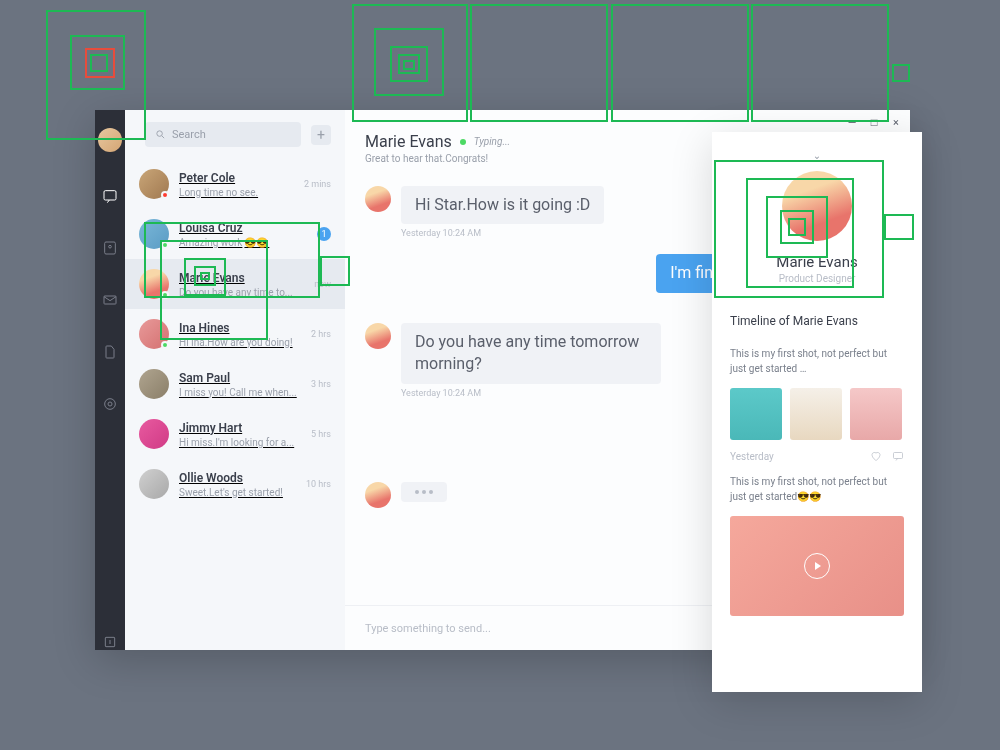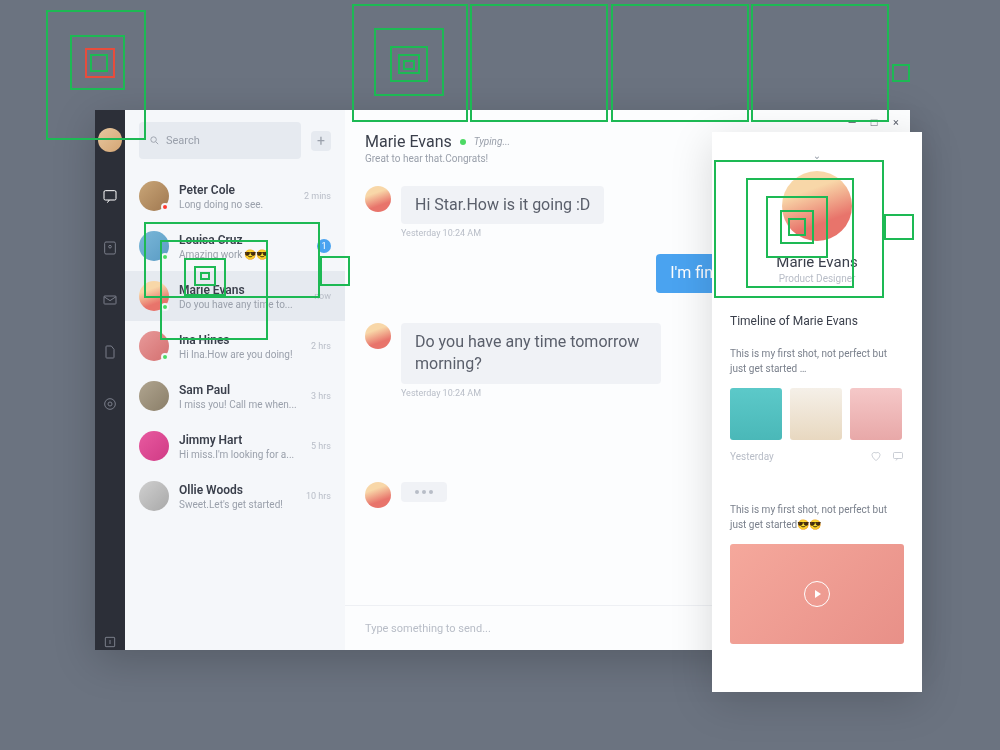--- a/index.html
+++ b/index.html
@@ -13,30 +13,30 @@
 
 .sidebar { width: 30px; background: #2c2f38; display: flex; flex-direction: column; align-items: center; padding-top: 18px; gap: 36px; }
 .sidebar .avatar-sm { width: 24px; height: 24px; border-radius: 50%; background: linear-gradient(135deg,#e8c8a0,#d4a574); position: relative; }
 .sidebar .nav-icon { width: 16px; height: 16px; display: flex; align-items: center; justify-content: center; cursor: pointer; }
 .sidebar .nav-icon svg { width: 16px; height: 16px; stroke: #7a7e8a; fill: none; stroke-width: 1.5; }
 .sidebar .nav-icon.active svg { stroke: #fff; }
 .sidebar .spacer { flex: 1; }
 
 .conv-panel { width: 220px; background: #f5f7fa; display: flex; flex-direction: column; }
 .conv-header { display: flex; align-items: center; padding: 12px 14px; gap: 10px; }
-.search-box { flex: 1; background: #e6eaf0; border-radius: 4px; padding: 12px 10px; display: flex; align-items: center; gap: 6px; font-size: 11px; color: #9aa0ab; }
+.search-box { flex: 1; background: #e6eaf0; border-radius: 4px; padding: 6px 10px; display: flex; align-items: center; gap: 6px; font-size: 11px; color: #9aa0ab; margin-left: 6px; }
 .search-box svg { width: 11px; height: 11px; stroke: #9aa0ab; fill: none; stroke-width: 2; }
 .add-btn { width: 20px; height: 20px; border-radius: 4px; background: #e6eaf0; display: flex; align-items: center; justify-content: center; color: #9aa0ab; font-size: 14px; cursor: pointer; }
 
 .conv-list { flex: 1; overflow-y: auto; }
 .conv-item { display: flex; align-items: center; padding: 10px 14px; gap: 10px; cursor: pointer; position: relative; }
 .conv-item.active { background: #e6eaf0; }
 .conv-item .avatar { width: 30px; height: 30px; border-radius: 50%; flex-shrink: 0; position: relative; }
 .conv-item .avatar .status-dot { position: absolute; bottom: 0; right: 0; width: 8px; height: 8px; border-radius: 50%; border: 2px solid #f5f7fa; }
-.conv-item .info { flex: 1; min-width: 0; }
+.conv-item .info { flex: 1; min-width: 0; text-decoration: underline; }
 .conv-item .name { font-size: 12px; font-weight: 600; color: #3a3f4b; margin-bottom: 2px; }
 .conv-item .preview { font-size: 10px; color: #9aa0ab; white-space: nowrap; overflow: hidden; text-overflow: ellipsis; display: flex; align-items: center; gap: 2px; }
 .conv-item .meta { font-size: 9px; color: #b8bdc7; flex-shrink: 0; }
 .conv-item .badge { width: 14px; height: 14px; border-radius: 50%; background: #4aa3f0; color: #fff; font-size: 9px; display: flex; align-items: center; justify-content: center; }
 .emoji { font-size: 10px; }
 
 .chat-panel { flex: 1; display: flex; flex-direction: column; background: #fcfdfe; }
 .window-controls { position: absolute; top: 6px; right: 8px; display: flex; gap: 10px; font-size: 11px; color: #5a5f6b; }
 .window-controls span { cursor: pointer; width: 12px; text-align: center; }
 .chat-header { padding: 22px 20px 12px; display: flex; align-items: flex-start; }
@@ -69,21 +69,21 @@
 
 .profile-panel { position: absolute; left: 712px; top: 132px; width: 210px; height: 560px; background: #fff; box-shadow: 0 10px 40px rgba(0,0,0,0.15); padding: 18px; overflow: hidden; }
 .profile-expand { text-align: center; margin-bottom: 10px; cursor: pointer; color: #9aa0ab; font-size: 10px; }
 .profile-avatar { width: 70px; height: 70px; border-radius: 50%; margin: 0 auto 12px; background: linear-gradient(160deg,#f8d7a8 30%,#e8746b 70%); position: relative; overflow: hidden; }
 .profile-name { text-align: center; font-size: 15px; color: #3a3f4b; margin-bottom: 2px; }
 .profile-role { text-align: center; font-size: 10px; color: #b8bdc7; margin-bottom: 30px; }
 .timeline-title { font-size: 12px; color: #3a3f4b; margin-bottom: 18px; }
 .timeline-text { font-size: 10px; color: #7a808c; line-height: 1.5; margin-bottom: 12px; }
 .thumbs { display: flex; gap: 8px; margin-bottom: 10px; }
 .thumb { width: 52px; height: 52px; border-radius: 3px; }
-.timeline-meta { display: flex; justify-content: space-between; align-items: center; font-size: 10px; color: #b8bdc7; margin-bottom: 40px; }
+.timeline-meta { display: flex; justify-content: space-between; align-items: center; font-size: 10px; color: #b8bdc7; margin-bottom: 12px; }
 .timeline-meta svg { width: 12px; height: 12px; stroke: #b8bdc7; fill: none; stroke-width: 1.5; }
 .big-thumb { width: 100%; height: 100px; border-radius: 3px; background: linear-gradient(135deg,#f5a89c,#e89088); position: relative; display: flex; align-items: center; justify-content: center; }
 .play-circle { width: 26px; height: 26px; border: 1.5px solid #fff; border-radius: 50%; display: flex; align-items: center; justify-content: center; }
 .play-circle::after { content: ''; border-left: 6px solid #fff; border-top: 4px solid transparent; border-bottom: 4px solid transparent; margin-left: 2px; }
 
 
 .av-peter { background: linear-gradient(135deg,#c9a678,#a07850); }
 .av-louisa { background: linear-gradient(135deg,#7bb8d9,#5a9bc4); }
 .av-marie { background: linear-gradient(160deg,#f8d7a8 30%,#e8746b 70%); }
 .av-ina { background: linear-gradient(135deg,#e89a9a,#d47070); }
@@ -185,21 +185,21 @@
       <div class="add-btn">+</div>
     </div>
     <div class="conv-list">
 
       <div class="conv-item">
         <div class="avatar av-peter">
             <div class="status-dot status-busy"></div>
           </div>
         <div class="info">
             <div class="name">Peter Cole</div>
-            <div class="preview">Long doing no see.</div>
+            <div class="preview">Long time no see.</div>
           </div>
         <div class="meta">2 mins</div>
       </div>
 
       <div class="conv-item">
         <div class="avatar av-louisa">
             <div class="status-dot status-online"></div>
           </div>
         <div class="info">
             <div class="name">Louisa Cruz</div>

